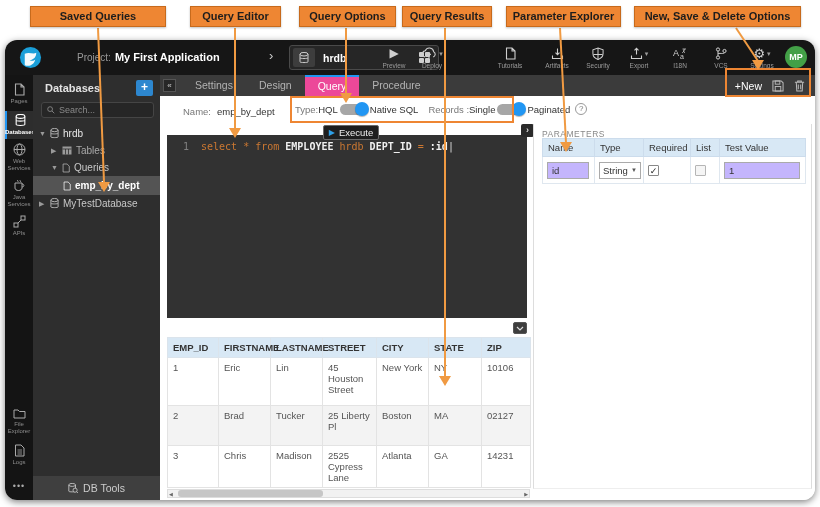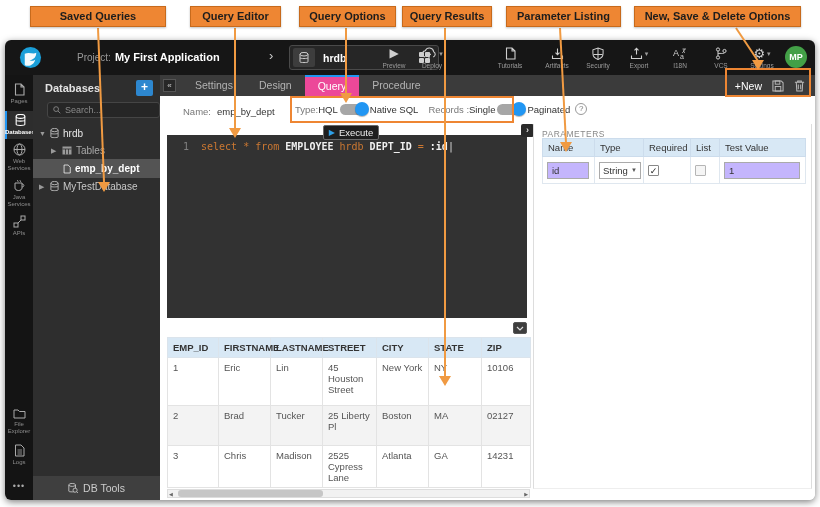--- a/index.html
+++ b/index.html
@@ -13,21 +13,21 @@
   .page{position:relative;width:820px;height:507px;}
 
   
   .callout{position:absolute;top:6px;height:21px;line-height:19px;text-align:center;
     background:var(--orange);border:1px solid var(--orange-border);color:#1d1d1d;
     font-size:11px;font-weight:bold;z-index:30;box-shadow:0 1px 2px rgba(0,0,0,.25);}
   #lines{position:absolute;left:0;top:0;z-index:25;pointer-events:none;}
 
   
   .window{position:absolute;left:5px;top:40px;width:810px;height:460px;background:#fff;
-    border-radius:6px;overflow:hidden;box-shadow:0 2px 7px rgba(0,0,0,.5);}
+    border-radius:12px;overflow:hidden;box-shadow:0 2px 7px rgba(0,0,0,.5);}
 
   
   .topbar{position:absolute;left:0;top:0;width:810px;height:35px;background:#161616;}
   .logo{position:absolute;left:14px;top:6px;width:23px;height:23px;}
   .proj{position:absolute;left:72px;top:11px;font-size:10px;color:#999;}
   .proj b{color:#fff;font-size:11px;font-weight:bold;margin-left:4px;}
   .tb-chev{position:absolute;left:264px;top:8px;color:#ccc;font-size:13px;}
   .dbtab{position:absolute;left:284px;top:5px;width:150px;height:25px;background:#262626;
     border:1px solid #4a4a4a;border-radius:3px;display:flex;align-items:center;}
   .dbtab .icobox{width:22px;height:19px;background:#3d3d3d;border-radius:2px;margin-left:3px;
@@ -52,21 +52,21 @@
   .rail.active{background:#2d2d2d;border-left:2px solid var(--toggle-blue);padding:3px 0;}
   .rail.active .lab{color:#fff;font-weight:bold;}
   .dots{position:absolute;left:0;width:28px;text-align:center;color:#aaa;font-size:9px;letter-spacing:1px;}
 
   
   .dbpanel{position:absolute;left:28px;top:35px;width:127px;height:425px;background:#2e2e2e;}
   .dbphead{position:absolute;left:0;top:3px;width:127px;height:21px;}
   .dbphead .t{position:absolute;left:12px;top:4px;color:#e3e3e3;font-size:11px;font-weight:bold;}
   .addbtn{position:absolute;right:7px;top:2px;width:17px;height:16px;background:#2d87cf;border-radius:2px;
     color:#fff;font-size:12px;font-weight:bold;text-align:center;line-height:15px;}
-  .search{position:absolute;left:14px;top:27px;width:113px;height:16px;background:#262626;
+  .search{position:absolute;left:8px;top:27px;width:113px;height:16px;background:#262626;
     border:1px solid #454545;border-radius:3px;display:flex;align-items:center;padding-left:5px;gap:4px;}
   .search span{color:#8a8a8a;font-size:9px;}
   .tree{position:absolute;left:0;top:50px;width:127px;font-size:10px;color:#c9c9c9;}
   .trow{height:17px;display:flex;align-items:center;gap:4px;padding-left:6px;white-space:nowrap;}
   .trow .tw{color:#999;font-size:7px;width:7px;}
   .trow.ind{padding-left:18px;}
   .trow.sel{background:#545454;height:19px;color:#fff;font-weight:bold;padding-left:30px;}
   .dbtools{position:absolute;left:0;bottom:0;width:127px;height:24px;background:#3f3f3f;
     display:flex;align-items:center;justify-content:center;gap:5px;color:#ccc;font-size:10.5px;}
 
@@ -158,21 +158,21 @@
     <line x1="560" y1="28" x2="566" y2="143" stroke="#f09a42" stroke-width="2"></line>
     <path d="M560 142 L572 142 L566 152 Z" fill="#f09a42"></path>
     <line x1="736" y1="28" x2="758" y2="61" stroke="#f09a42" stroke-width="2"></line>
     <path d="M752 60 L764 60 L758 70 Z" fill="#f09a42"></path>
   </svg>
 
   <div class="callout" style="left:30px;width:136px">Saved Queries</div>
   <div class="callout" style="left:190px;width:91px">Query Editor</div>
   <div class="callout" style="left:299px;width:97px">Query Options</div>
   <div class="callout" style="left:402px;width:90px">Query Results</div>
-  <div class="callout" style="left:506px;width:115px">Parameter Listing</div>
+  <div class="callout" style="left:506px;width:115px">Parameter Explorer</div>
   <div class="callout" style="left:634px;width:167px">New, Save &amp; Delete Options</div>
 
   <div class="window">
 
     <div class="topbar">
       <svg class="logo" viewBox="0 0 24 24">
         <circle cx="12" cy="12" r="11" fill="#1a9fd9"></circle>
         <path d="M6 8 c5 -2 9 1 12 -1 c0 4 -2 7 -7 8 c3 1 5 0 6 -1 c-1 5 -6 8 -11 6 z" fill="#fff" opacity=".95"></path>
       </svg>
       <div class="proj">
@@ -351,20 +351,27 @@
             </svg>
           <span>hrdb</span>
         </div>
         <div class="trow ind" style="color:#a8a8a8">
           <span class="tw">▶</span>
           <svg width="10" height="9" viewBox="0 0 10 9">
               <rect x=".5" y=".5" width="9" height="8" fill="#9a9a9a"></rect>
               <path d="M.5 3 H9.5 M3.5 3 V8.5 M6.5 3 V8.5" stroke="#2e2e2e" stroke-width=".8"></path>
             </svg>
           <span>Tables</span>
+        </div>
+        <div class="trow ind">
+          <span class="tw">▼</span>
+          <svg width="8" height="10" viewBox="0 0 11 13">
+              <path d="M1.5 1 H7 L10 4 V12 H1.5 Z" fill="none" stroke="#bbb"></path>
+            </svg>
+          <span>Queries</span>
         </div>
         <div class="trow sel">
           <svg width="8" height="10" viewBox="0 0 11 13">
               <path d="M1.5 1 H7 L10 4 V12 H1.5 Z" fill="none" stroke="#fff"></path>
             </svg>
           <span>emp_by_dept</span>
         </div>
         <div class="trow">
           <span class="tw">▶</span>
           <svg width="9" height="11" viewBox="0 0 10 12">

